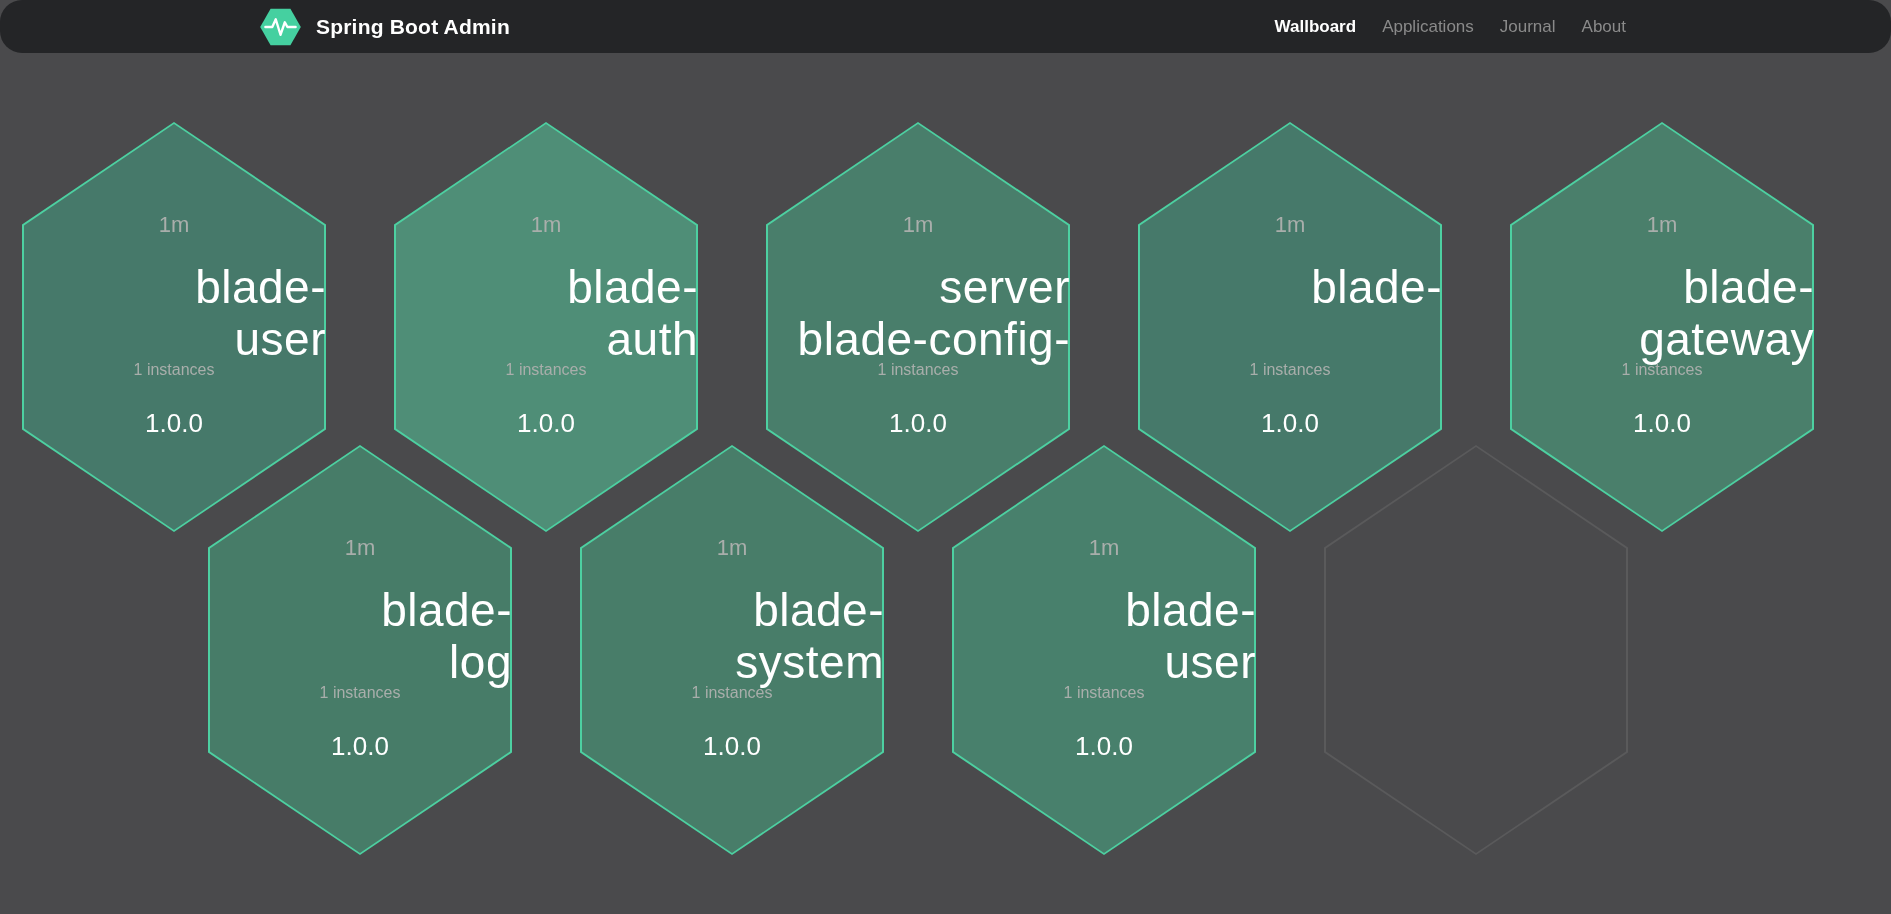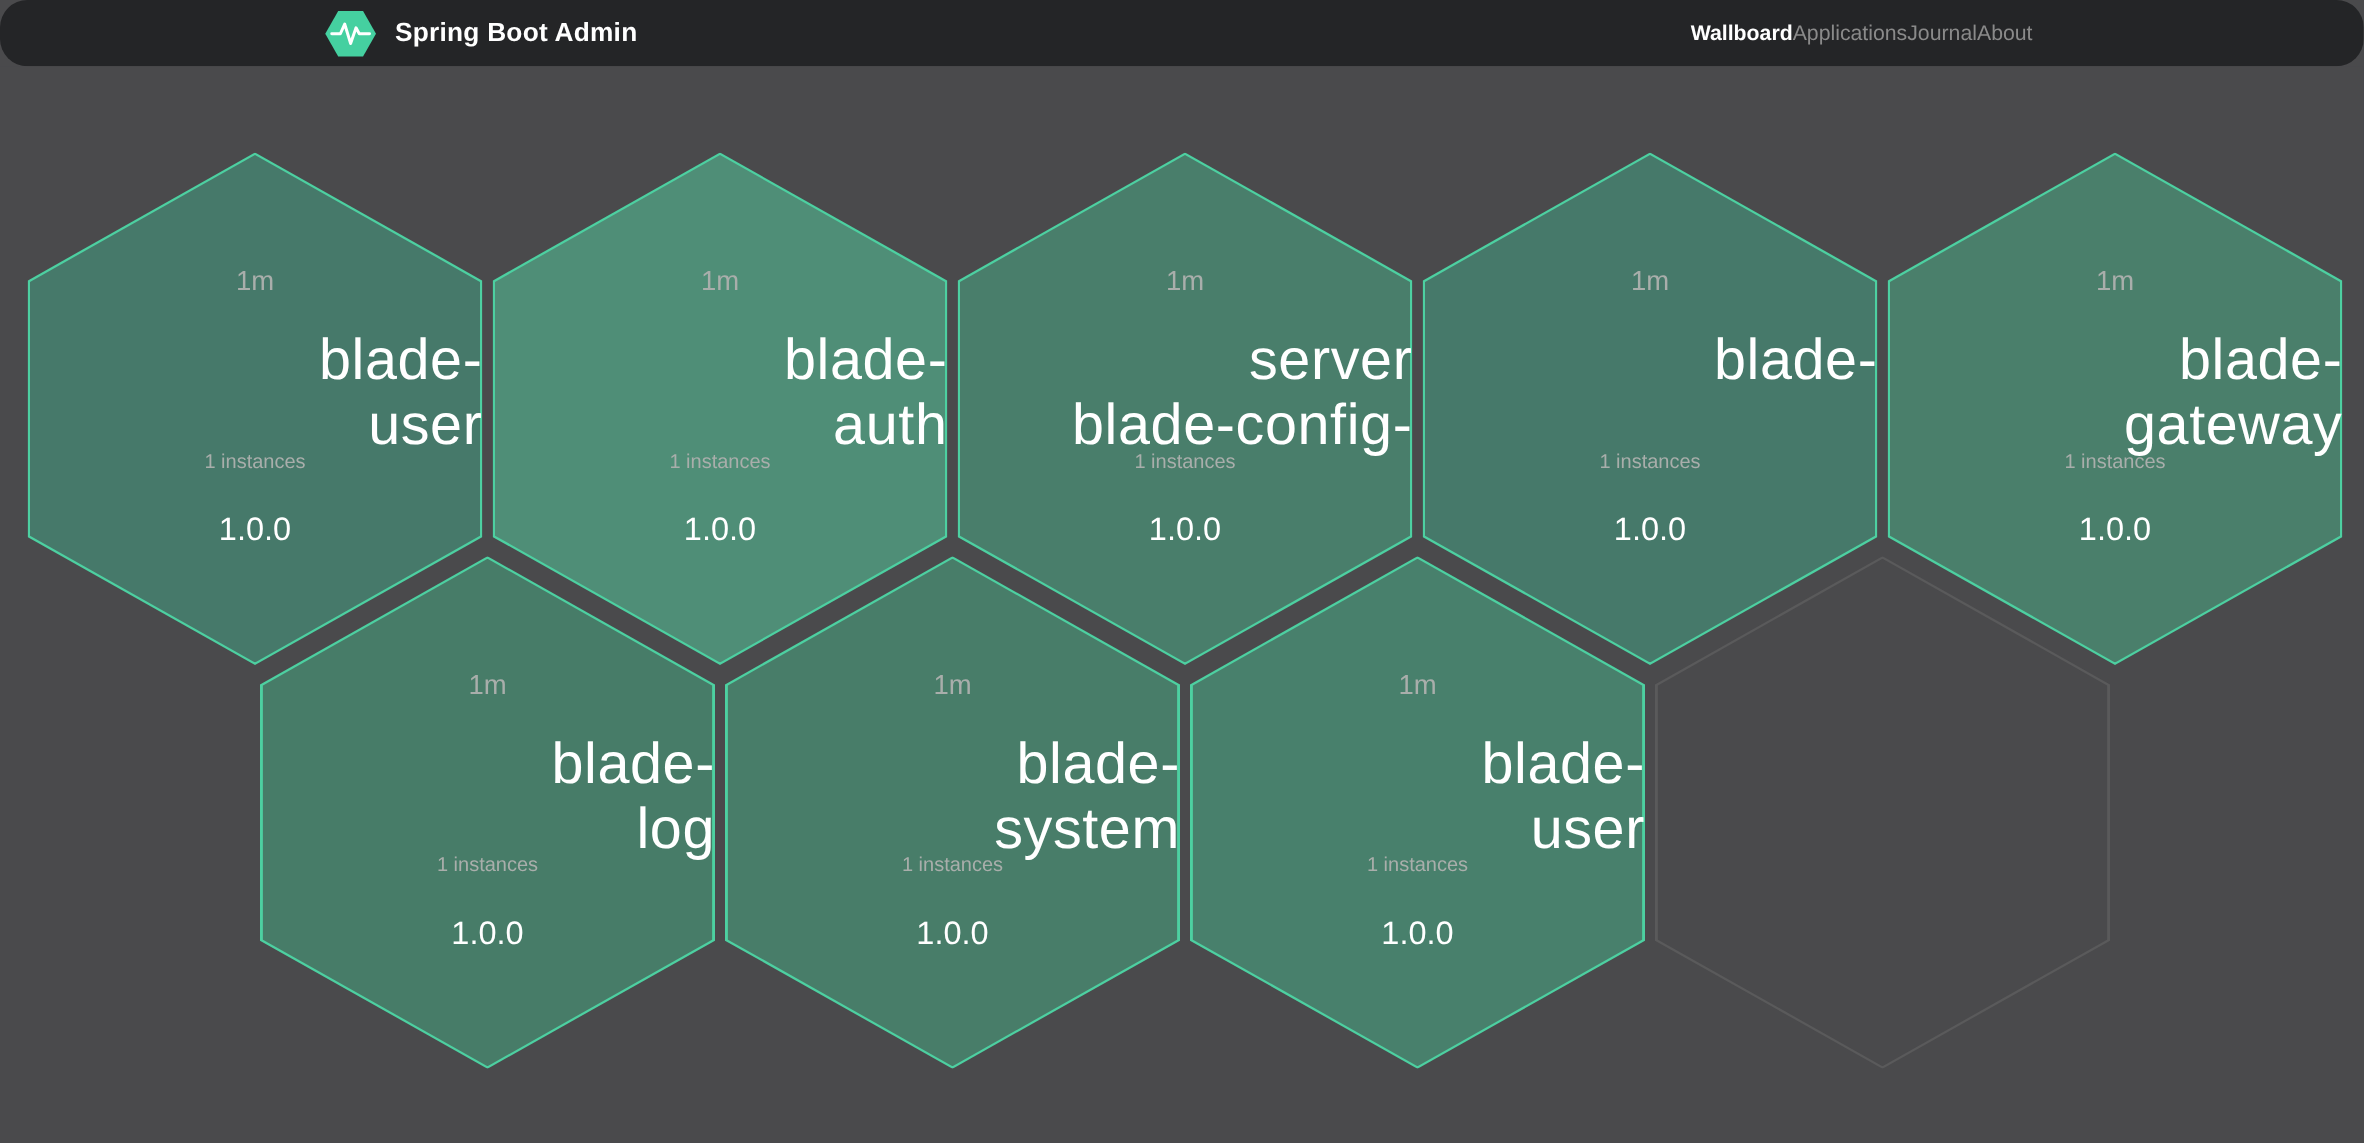--- a/index.html
+++ b/index.html
@@ -33,20 +33,21 @@
   .brand-name {
     color: #ffffff;
     font-size: 21px;
     font-weight: 700;
     letter-spacing: 0.2px;
     white-space: nowrap;
   }
   .nav {
     display: flex;
     align-items: center;
+    gap: 26px;
   }
   .nav-item {
     color: #8a8a8a;
     font-size: 17px;
     font-weight: 400;
     cursor: pointer;
     white-space: nowrap;
   }
   .nav-item.active {
     color: #ffffff;
@@ -56,21 +57,21 @@
   
   .wallboard {
     position: relative;
     width: 1891px;
     height: 861px;
     background: #4a4a4c;
     overflow: hidden;
   }
   .hex {
     position: absolute;
-    width: 364px;
+    width: 304px;
     height: 410px;
     clip-path: polygon(50% 0%, 100% 25%, 100% 75%, 50% 100%, 0% 75%, 0% 25%);
     background: #4dd0a1; 
     cursor: pointer;
   }
   .hex.empty {
     background: #5a5a5b;
     cursor: default;
   }
   .hex-fill {

